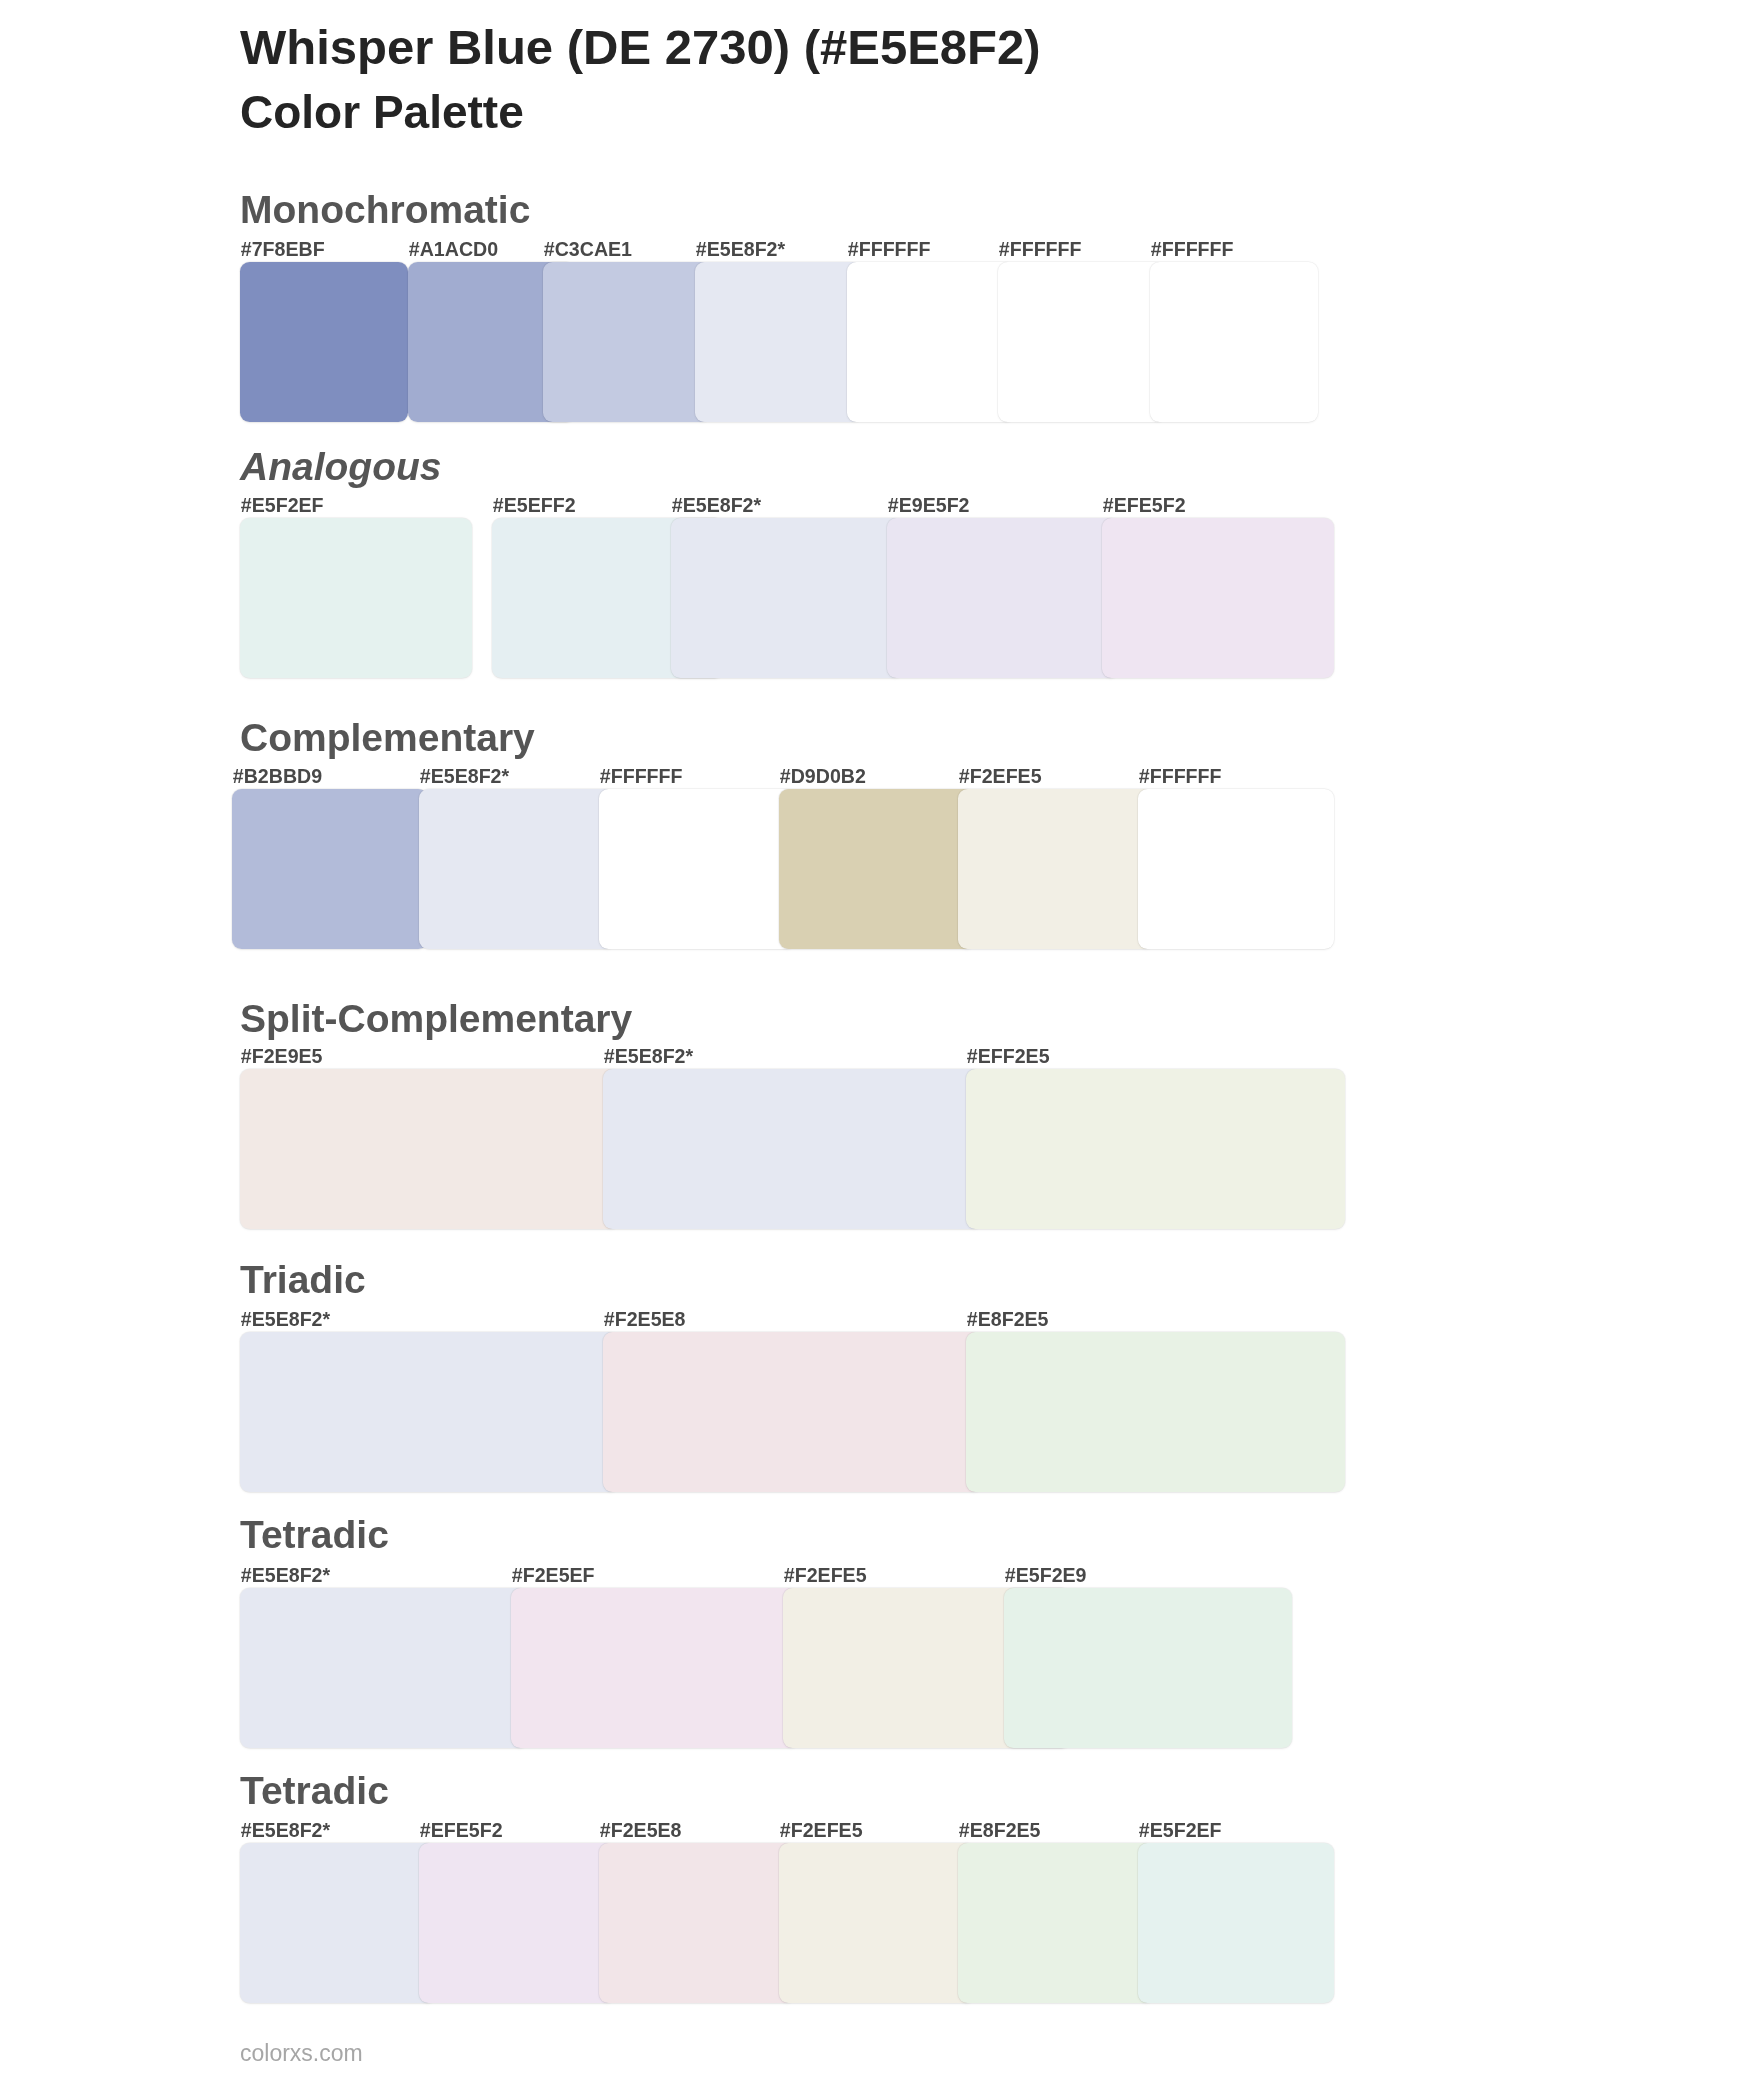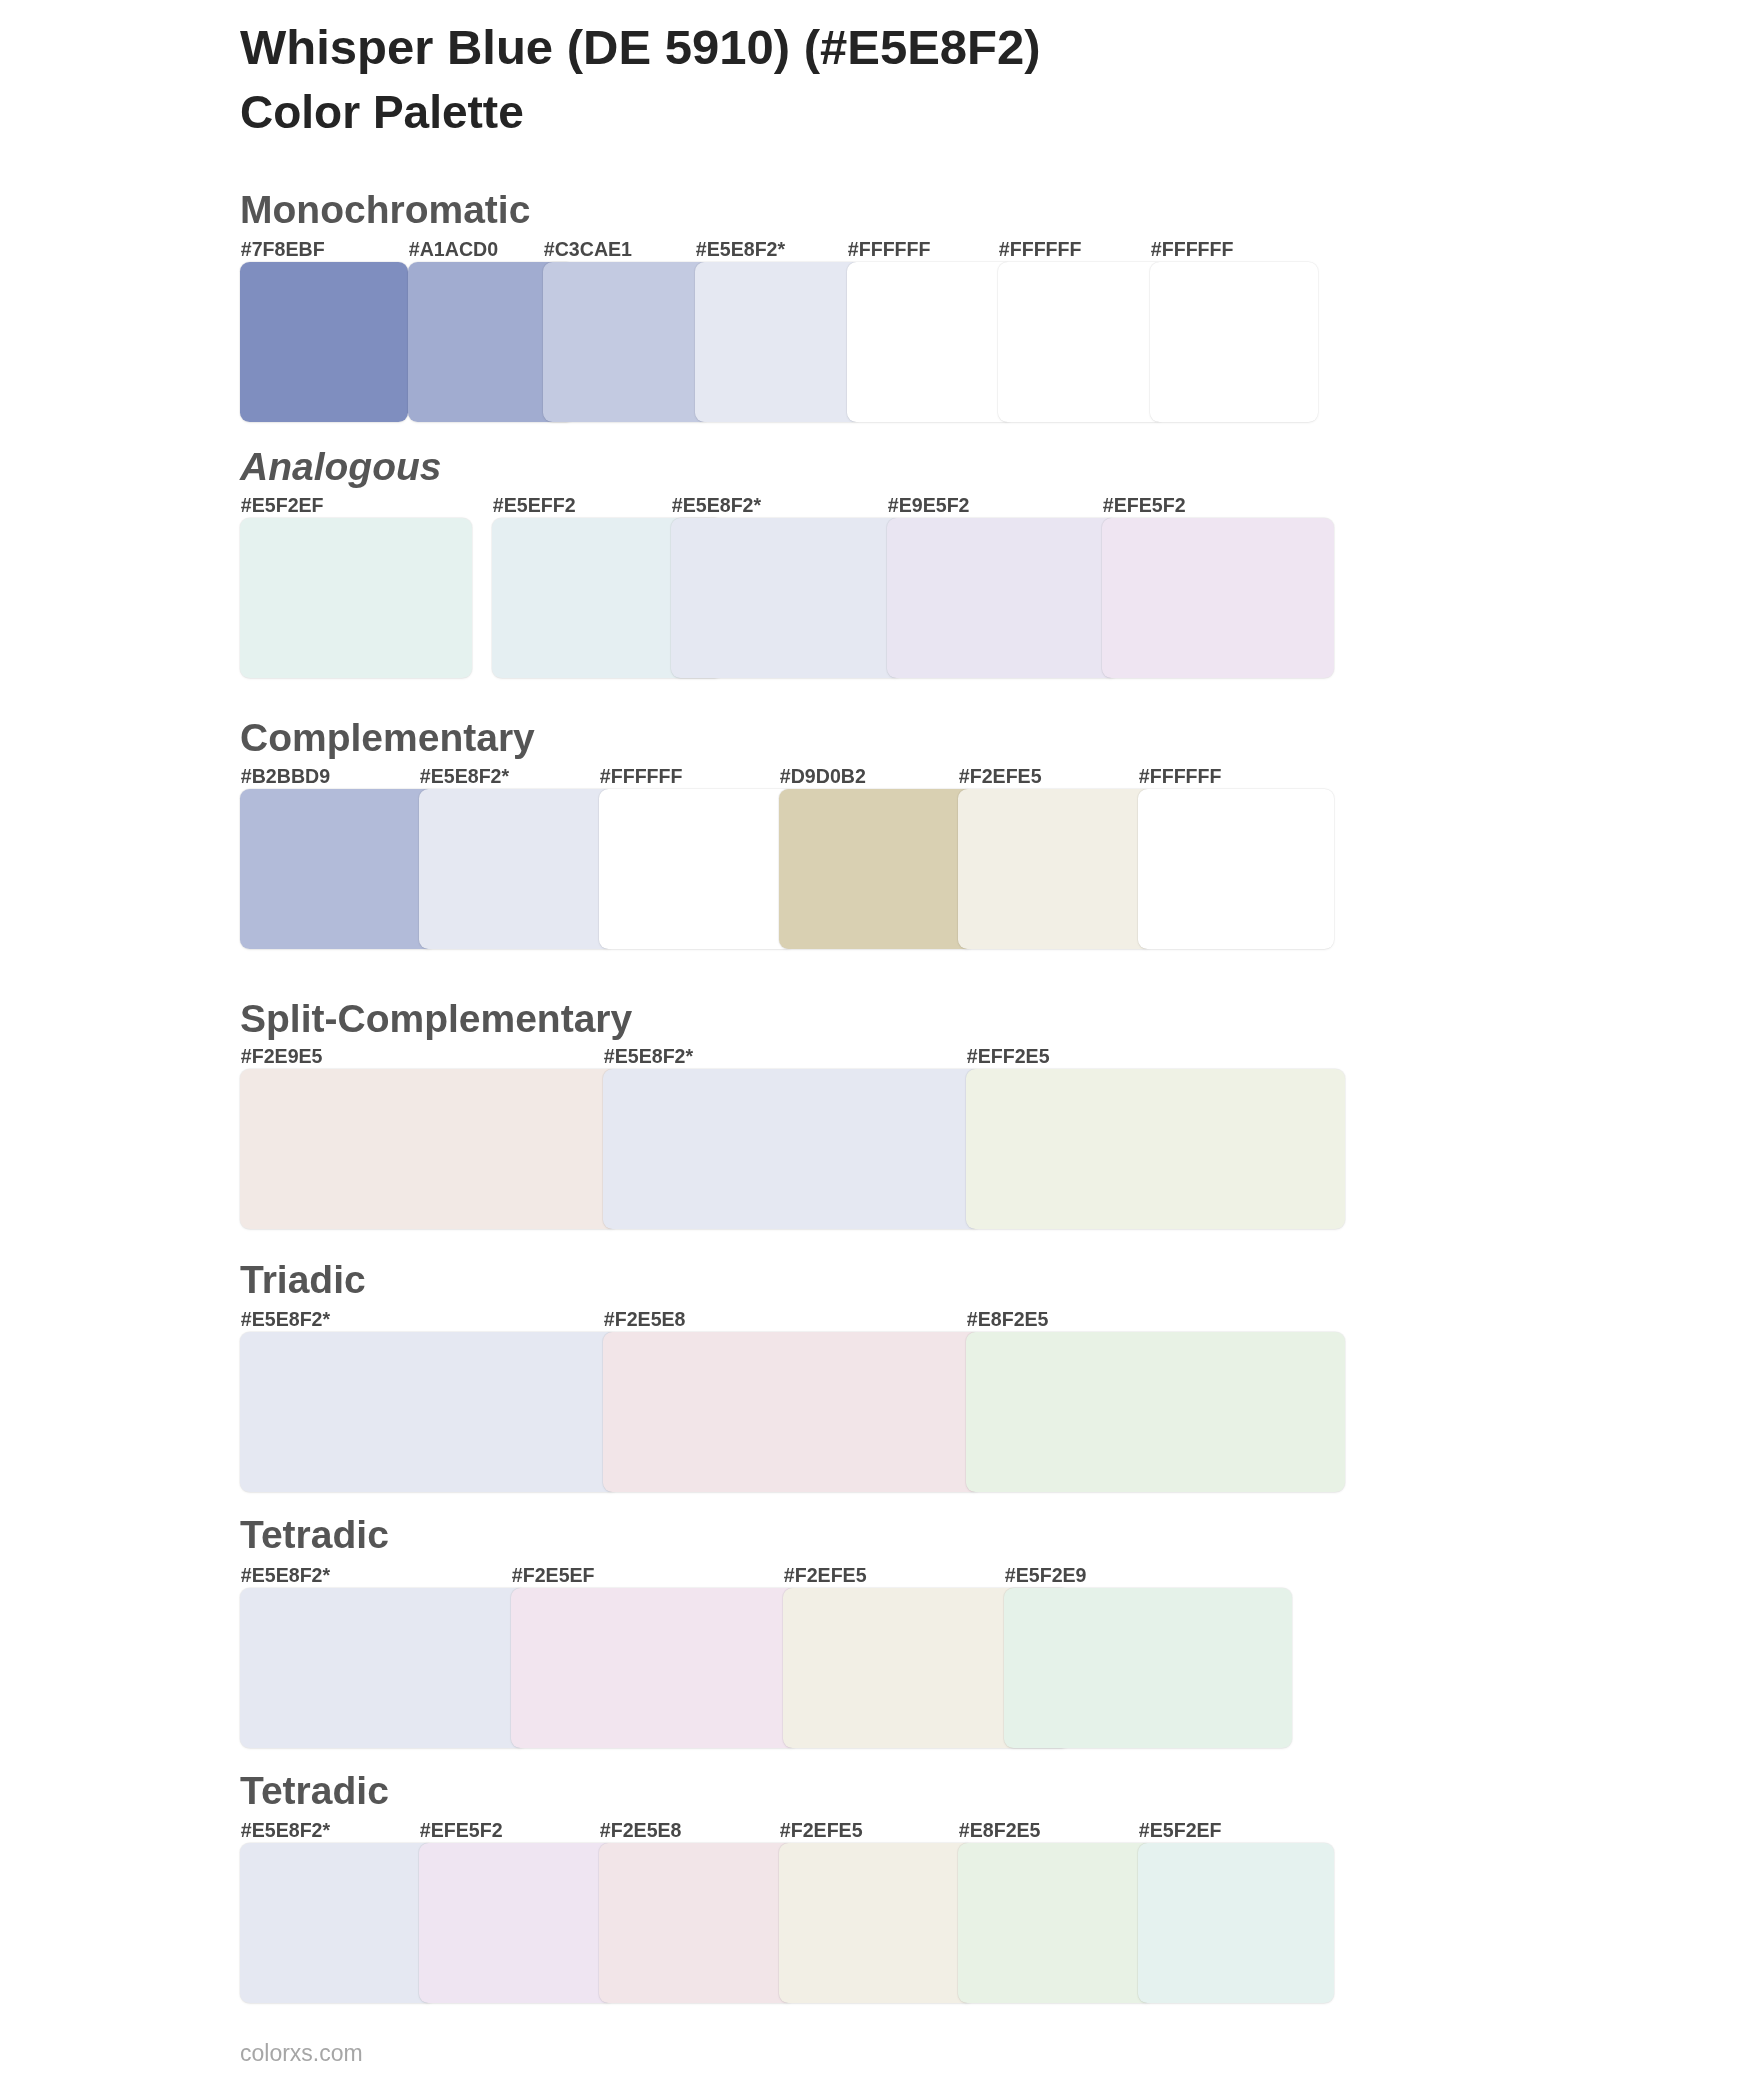--- a/index.html
+++ b/index.html
@@ -52,21 +52,21 @@
     line-height:1; white-space:nowrap;
     transform:translateZ(0);
   }
 </style>
 </head>
 <body>
 
 <div class="page">
 
   <div class="title-block">
-    <div class="title-line1">Whisper Blue (DE 5910) (#E5E8F2)</div>
+    <div class="title-line1">Whisper Blue (DE 2730) (#E5E8F2)</div>
     <div class="title-line2">Color Palette</div>
   </div>
 
   <section class="palette-section">
     <h2 class="sec-head" style="top: 190px;">Monochromatic</h2>
     <div class="row" style="top:262px">
       <div class="sw" style="left: 240px; width: 168px; z-index: 1; height: 160px;">
         <div class="box" style="background: rgb(127, 142, 191); height: 160px; border-radius: 9.6px;"></div>
         <span class="lab">#7F8EBF</span>
       </div>
@@ -117,21 +117,21 @@
       </div>
       <div class="sw" style="left: 1102px; width: 232px; z-index: 5; height: 160px;">
         <div class="box" style="background: rgb(239, 229, 242); height: 160px; border-radius: 9.6px;"></div>
         <span class="lab">#EFE5F2</span>
       </div>
     </div>
   </section>
   <section class="palette-section">
     <h2 class="sec-head" style="top: 718px;">Complementary</h2>
     <div class="row" style="top:789px">
-      <div class="sw" style="left: 240px; width: 196px; z-index: 1; height: 160px;">
+      <div class="sw" style="left: 232px; width: 196px; z-index: 1; height: 160px;">
         <div class="box" style="background: rgb(178, 187, 217); height: 160px; border-radius: 9.6px;"></div>
         <span class="lab">#B2BBD9</span>
       </div>
       <div class="sw" style="left: 419px; width: 196px; z-index: 2; height: 160px;">
         <div class="box" style="background: rgb(229, 232, 242); height: 160px; border-radius: 9.6px;"></div>
         <span class="lab">#E5E8F2*</span>
       </div>
       <div class="sw" style="left: 599px; width: 196px; z-index: 3; height: 160px;">
         <div class="box" style="background: rgb(255, 255, 255); height: 160px; border-radius: 9.6px;"></div>
         <span class="lab">#FFFFFF</span>

